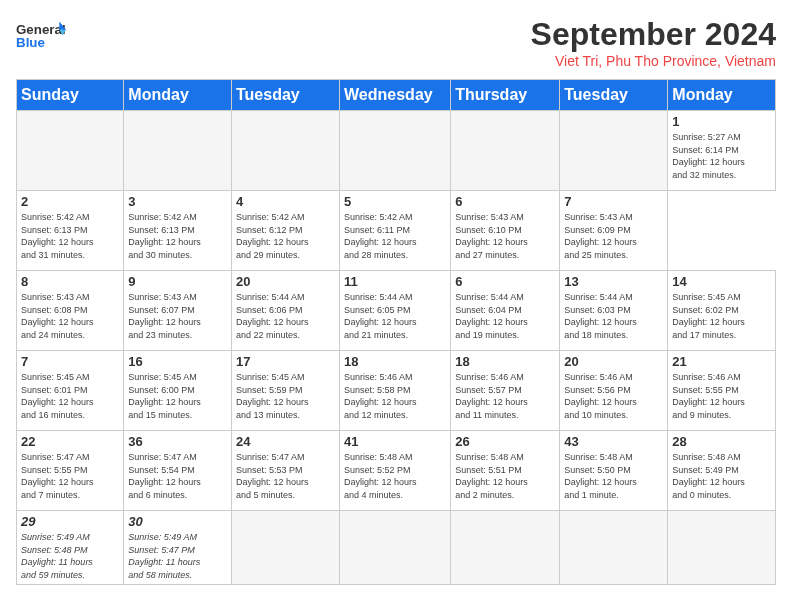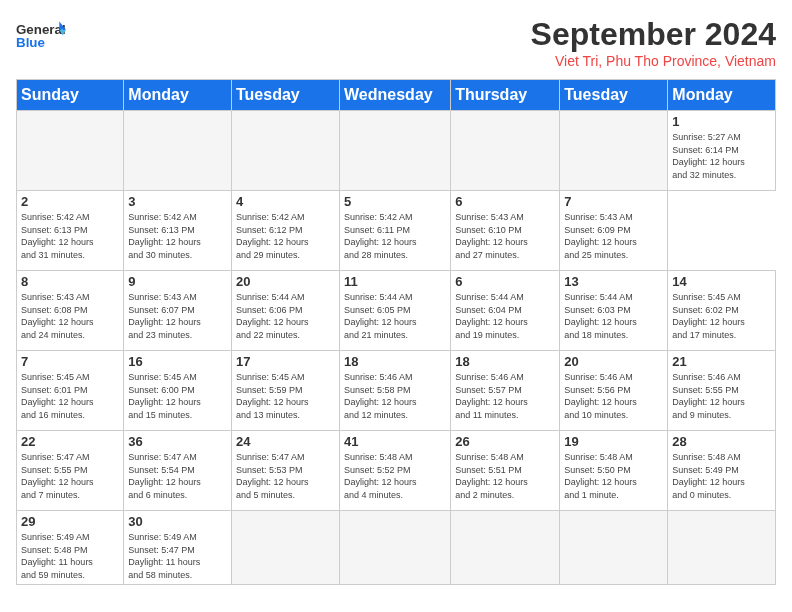--- a/index.html
+++ b/index.html
@@ -65,20 +65,21 @@
       display: block;
       margin-bottom: 2px;
     }
     .day-info {
       font-size: 9px;
       color: #444;
       line-height: 1.4;
     }
     tbody tr:last-child td {
       height: 70px;
+      font-style: italic;
     }
     .logo-wrapper {
       display: flex;
       align-items: center;
       gap: 4px;
     }
     .logo-svg {
       width: 50px;
       height: 40px;
     }
@@ -307,21 +308,21 @@
 and 4 minutes.</div>
         </td>
         <td>
           <span class="day-num">26</span>
           <div class="day-info" style="white-space: pre-line;">Sunrise: 5:48 AM
 Sunset: 5:51 PM
 Daylight: 12 hours
 and 2 minutes.</div>
         </td>
         <td>
-          <span class="day-num">19</span>
+          <span class="day-num">43</span>
           <div class="day-info" style="white-space: pre-line;">Sunrise: 5:48 AM
 Sunset: 5:50 PM
 Daylight: 12 hours
 and 1 minute.</div>
         </td>
         <td>
           <span class="day-num">28</span>
           <div class="day-info" style="white-space: pre-line;">Sunrise: 5:48 AM
 Sunset: 5:49 PM
 Daylight: 12 hours

